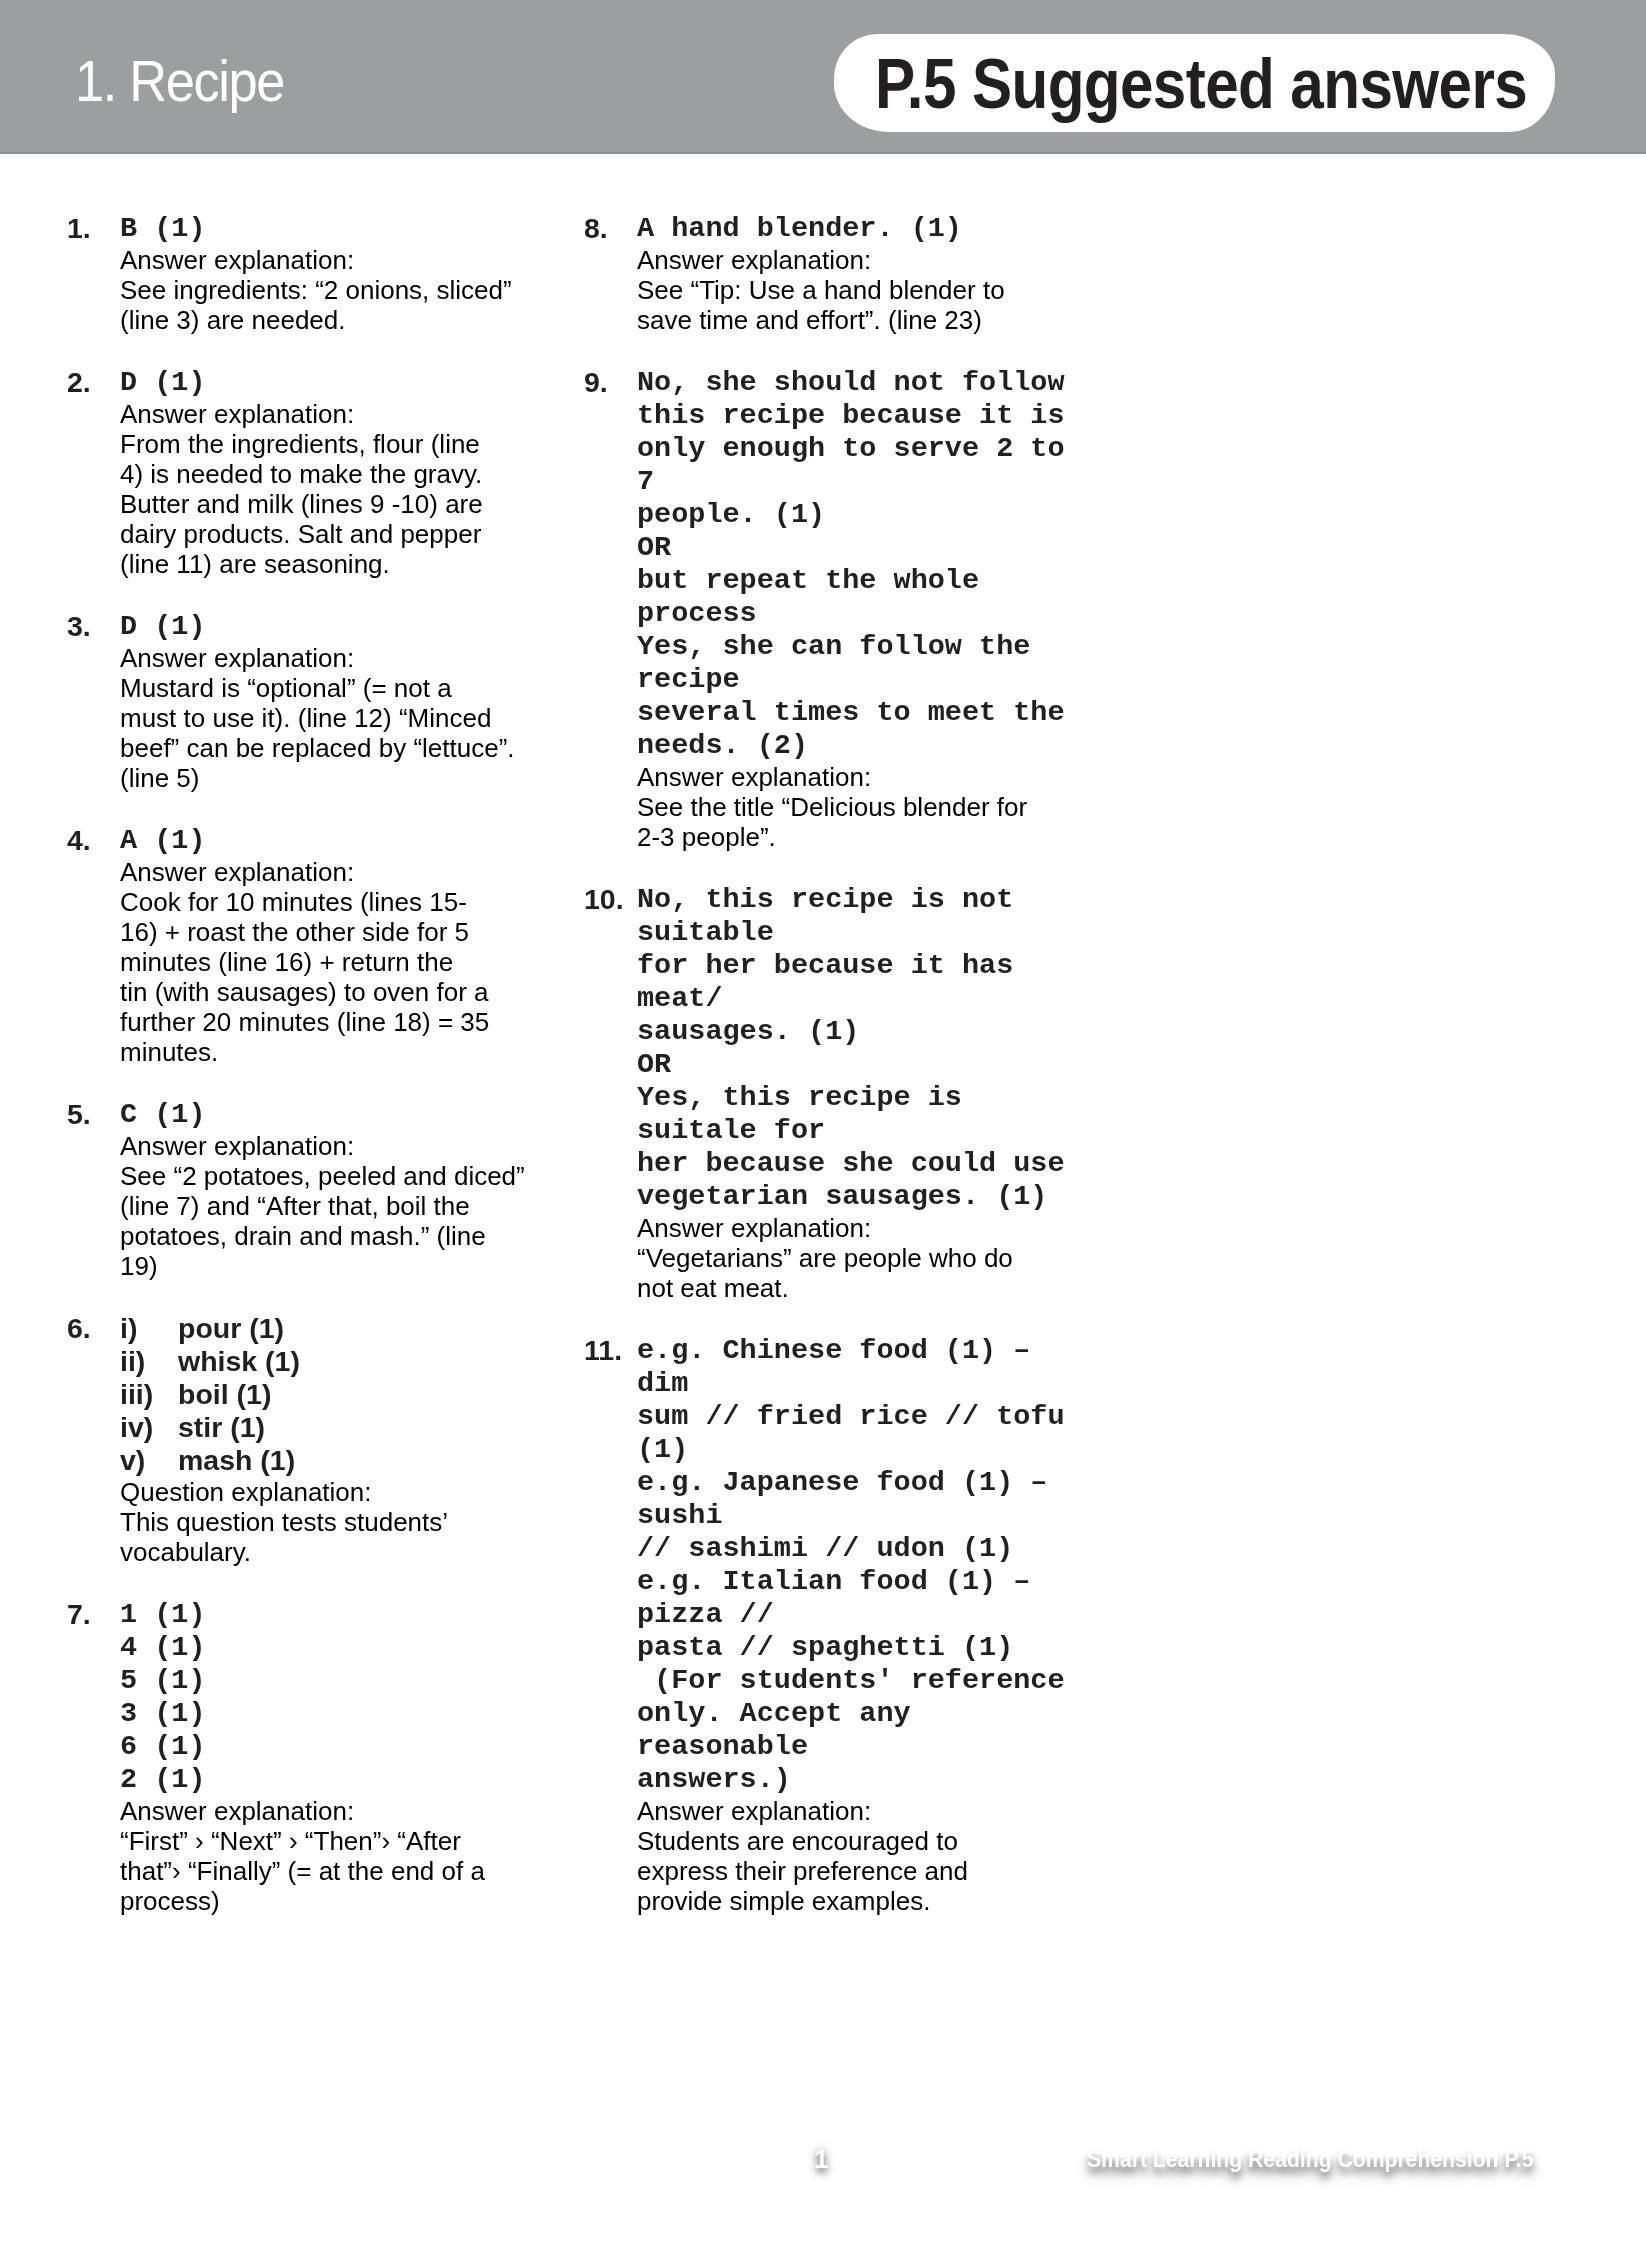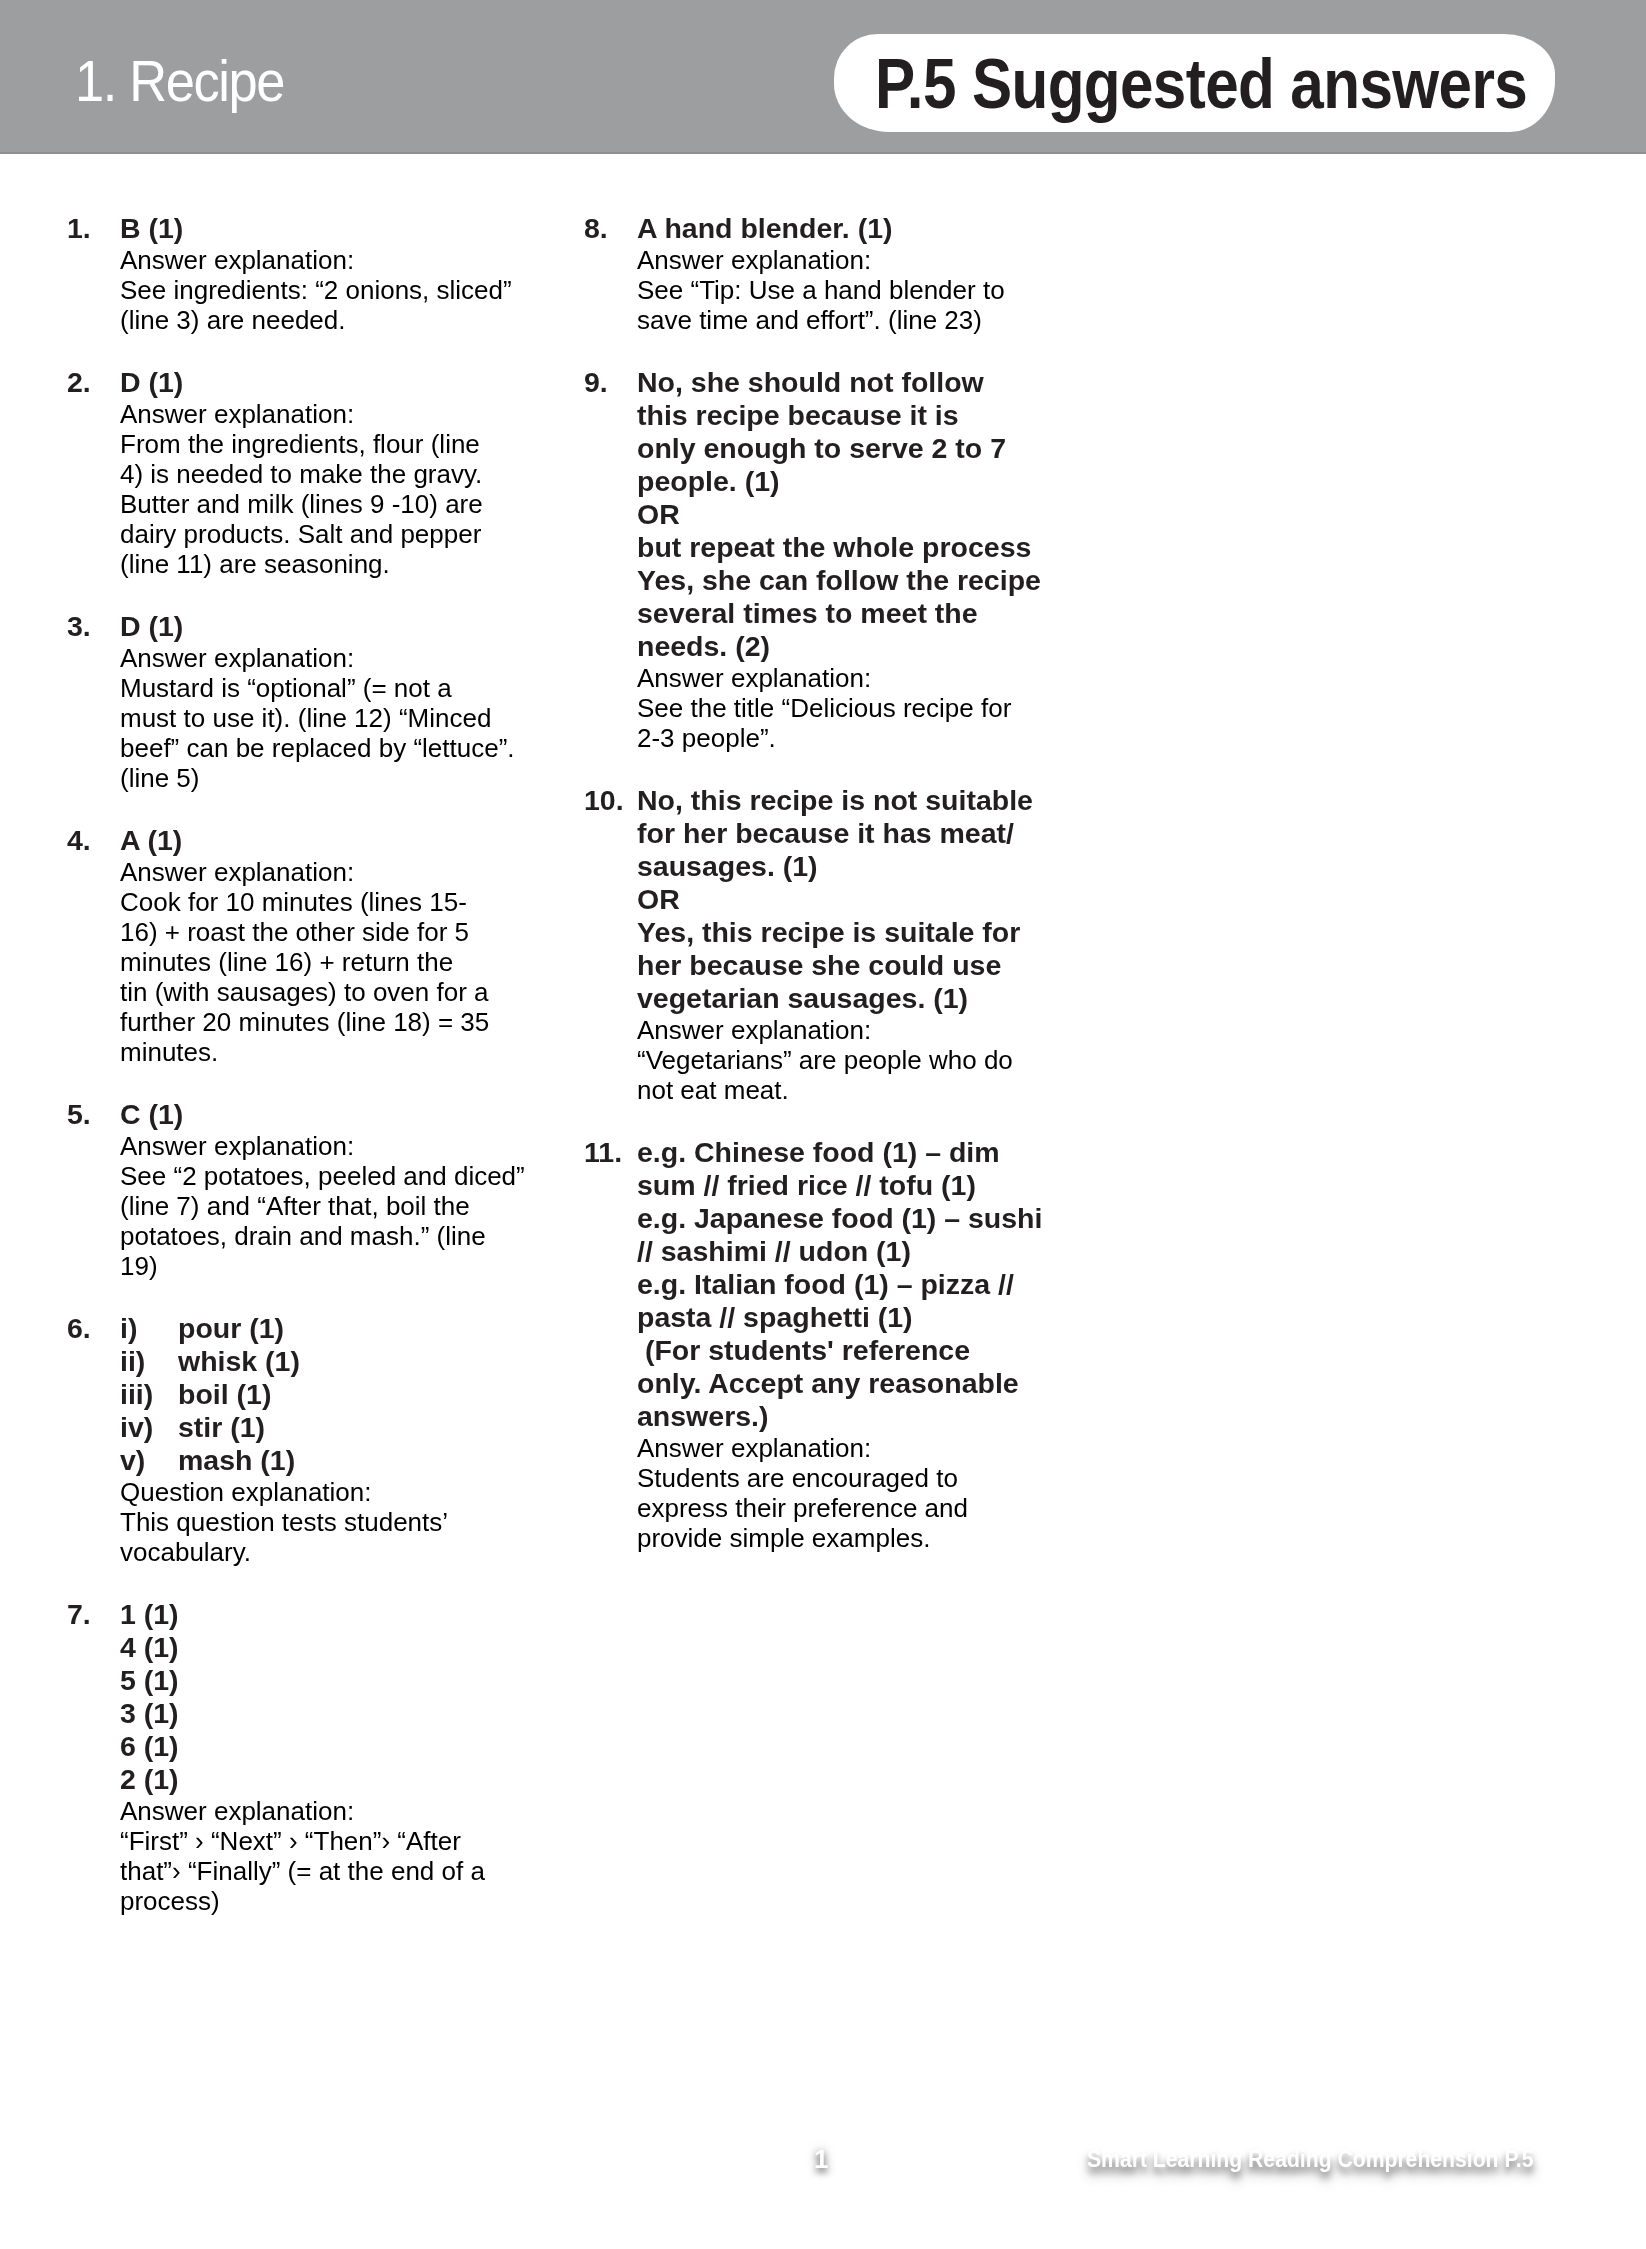--- a/index.html
+++ b/index.html
@@ -18,21 +18,21 @@
                      font-weight: bold; color: #231f20; letter-spacing: -0.7px;
                      transform: scaleX(0.86); transform-origin: left top; white-space: nowrap; }
 
   .col { position: absolute; top: 212px; }
   .col-left { left: 67px; width: 505px; }
   .col-right { left: 584px; width: 512px; }
 
   .q { position: relative; padding-left: 53px; margin-bottom: 31px; }
   .qnum { position: absolute; left: 0; top: 0; font-weight: bold; font-size: 28.5px; line-height: 33px; }
   .ans { font-weight: bold; font-size: 28.5px; line-height: 33px; }
-  .ans-line { display: block; }
+  .ans-line { display: block; font-family: Liberation Mono, monospace; }
   .exp { font-size: 26px; line-height: 30px; color: #000000; }
   .exp-line { display: block; }
 
   .sub-list { font-weight: bold; font-size: 28.5px; line-height: 33px; }
   .sub-row { display: flex; }
   .sub-label { width: 58px; flex: none; }
 
   .footer-page { position: absolute; left: 814px; top: 2144px; font-size: 26px; font-weight: bold;
                  color: #ffffff; text-shadow: 0 4.4px 7.3px rgba(0,0,0,0.55), 0 0 10.2px rgba(0,0,0,0.35); }
   .footer-book { position: absolute; left: 1087px; top: 2146px; font-size: 23px; font-weight: bold;
@@ -182,21 +182,21 @@
         <span class="ans-line">only enough to serve 2 to 7</span>
         <span class="ans-line">people. (1)</span>
         <span class="ans-line">OR</span>
         <span class="ans-line">but repeat the whole process</span>
         <span class="ans-line">Yes, she can follow the recipe</span>
         <span class="ans-line">several times to meet the</span>
         <span class="ans-line">needs. (2)</span>
       </div>
       <div class="exp">
         <span class="exp-line">Answer explanation:</span>
-        <span class="exp-line">See the title “Delicious recipe for</span>
+        <span class="exp-line">See the title “Delicious blender for</span>
         <span class="exp-line">2-3 people”.</span>
       </div>
     </div>
     <div class="q">
       <div class="qnum">10.</div>
       <div class="ans">
         <span class="ans-line">No, this recipe is not suitable</span>
         <span class="ans-line">for her because it has meat/</span>
         <span class="ans-line">sausages. (1)</span>
         <span class="ans-line">OR</span>

